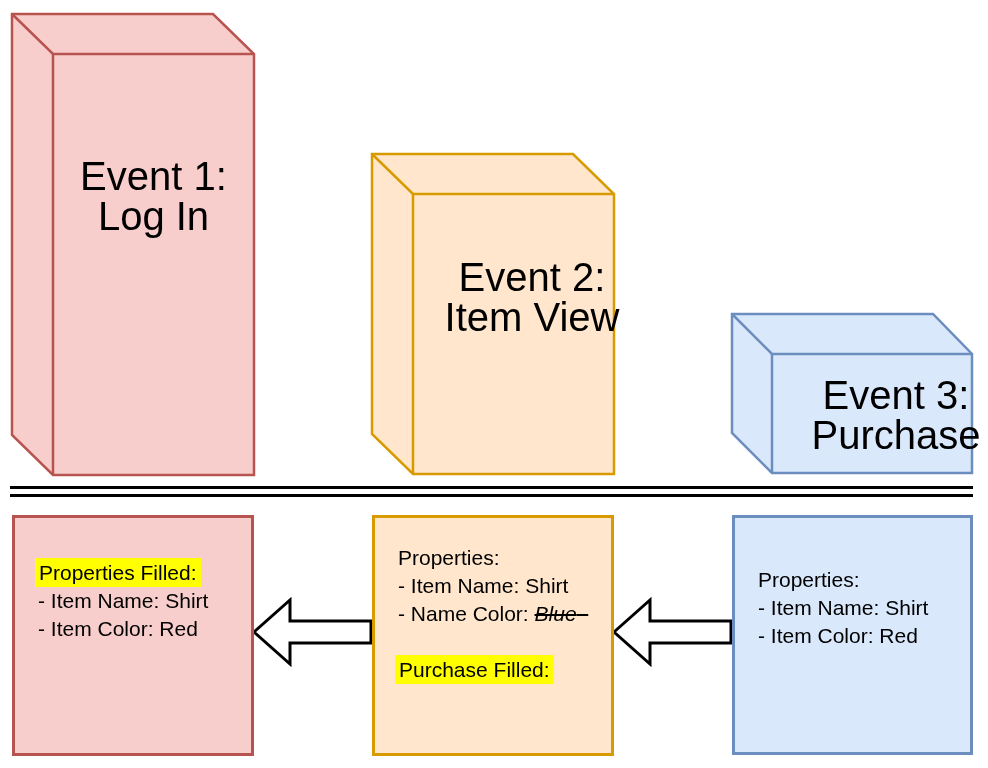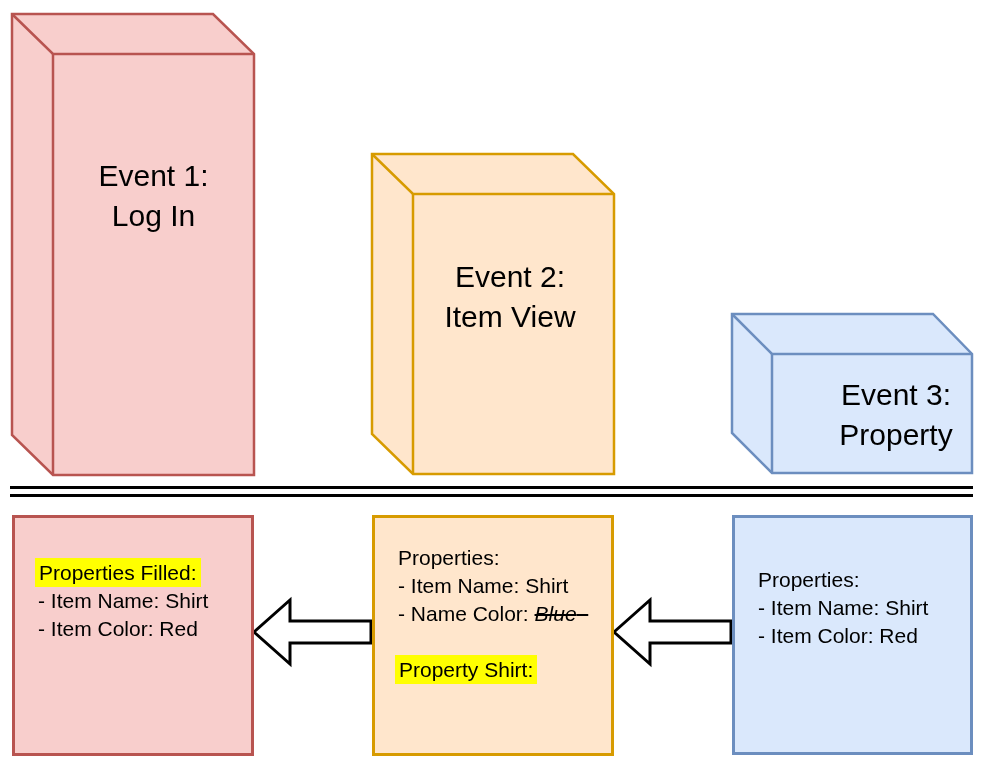--- a/index.html
+++ b/index.html
@@ -27,26 +27,26 @@
   .cube-orange{ fill: var(--event2-fill); stroke: var(--event2-stroke); stroke-width: 2.5; }
   .edge-orange{ fill: none;               stroke: var(--event2-stroke); stroke-width: 2.5; }
   .cube-blue  { fill: var(--event3-fill); stroke: var(--event3-stroke); stroke-width: 2.5; }
   .edge-blue  { fill: none;               stroke: var(--event3-stroke); stroke-width: 2.5; }
   .sep-line   { stroke: var(--line-color); stroke-width: 3; }
   .arrow      { fill: var(--arrow-fill); stroke: var(--line-color); stroke-width: 3; stroke-linejoin: miter; }
   
   .event-label {
     position: absolute;
     text-align: center;
-    font-size: 30px;
+    font-size: 40px;
     line-height: 40px;
     color: #000000;
   }
   #evt1-label { left: 53px;  top: 156px; width: 201px; }
-  #evt2-label { left: 391px; top: 257px; width: 238px; }
+  #evt2-label { left: 413px; top: 257px; width: 238px; }
   #evt3-label { left: 772px; top: 375px; width: 200px; padding-left: 24px; }
   
   .prop-box {
     position: absolute;
     box-sizing: border-box;
     border: 3px solid;
     font-size: 21px;
     line-height: 28px;
   }
   #prop-box-1 {
@@ -117,35 +117,35 @@
       <div class="tline"><span>Log In</span></div>
     </div>
 
   <div class="event-label" id="evt2-label">
       <div class="tline"><span>Event 2:</span></div>
       <div class="tline"><span>Item View</span></div>
     </div>
 
   <div class="event-label" id="evt3-label">
       <div class="tline"><span>Event 3:</span></div>
-      <div class="tline"><span>Property</span></div>
+      <div class="tline"><span>Purchase</span></div>
     </div>
 
   <div class="prop-box" id="prop-box-1">
       <div class="tline"><span class="hl">Properties Filled:</span></div>
       <div class="tline"><span>- Item Name: Shirt</span></div>
       <div class="tline"><span>- Item Color: Red</span></div>
     </div>
 
   <div class="prop-box" id="prop-box-2">
       <div class="tline"><span>Properties:</span></div>
       <div class="tline"><span>- Item Name: Shirt</span></div>
       <div class="tline"><span>- Name Color: </span><span class="strike">Blue</span></div>
       <div class="tline">&nbsp;</div>
-      <div class="tline"><span class="hl">Property Shirt:</span></div>
+      <div class="tline"><span class="hl">Purchase Filled:</span></div>
     </div>
 
   <div class="prop-box" id="prop-box-3">
       <div class="tline"><span>Properties:</span></div>
       <div class="tline"><span>- Item Name: Shirt</span></div>
       <div class="tline"><span>- Item Color: Red</span></div>
     </div>
 
 </div>
 

